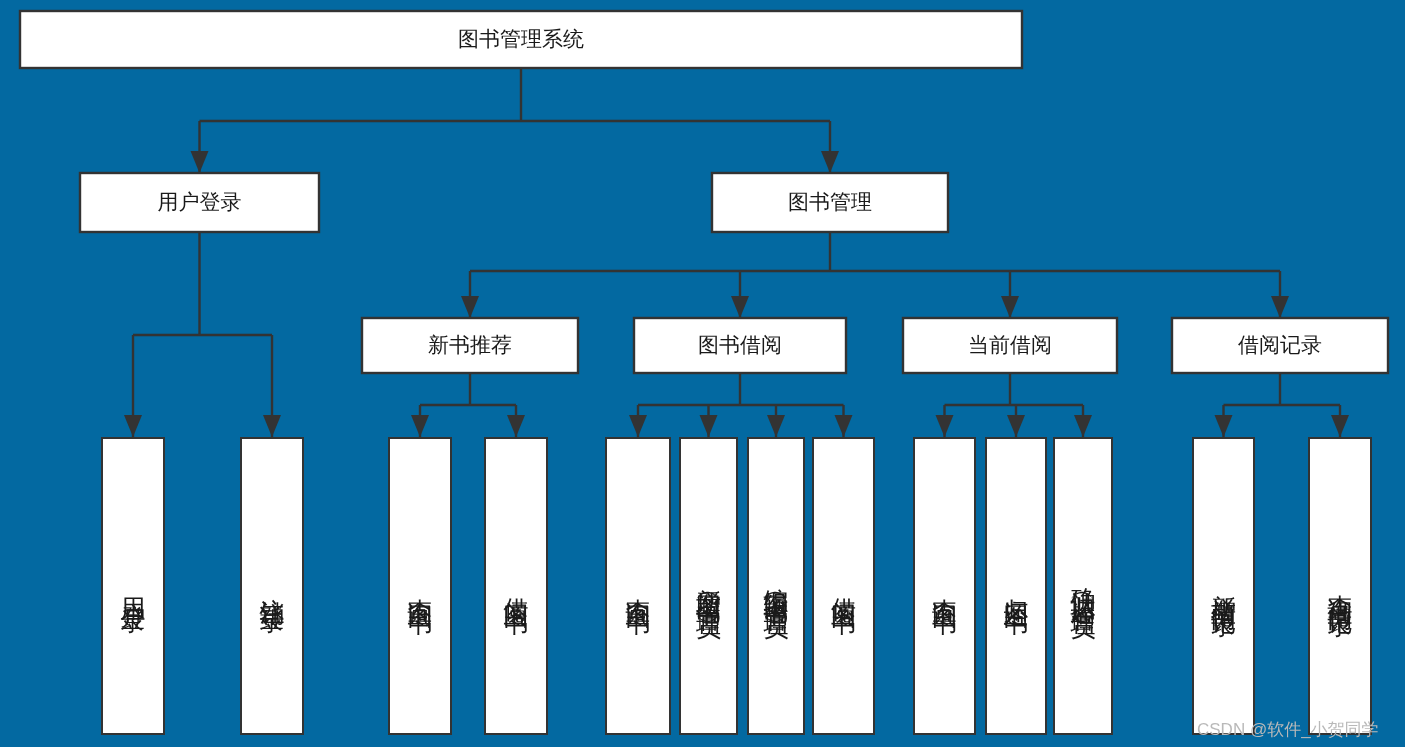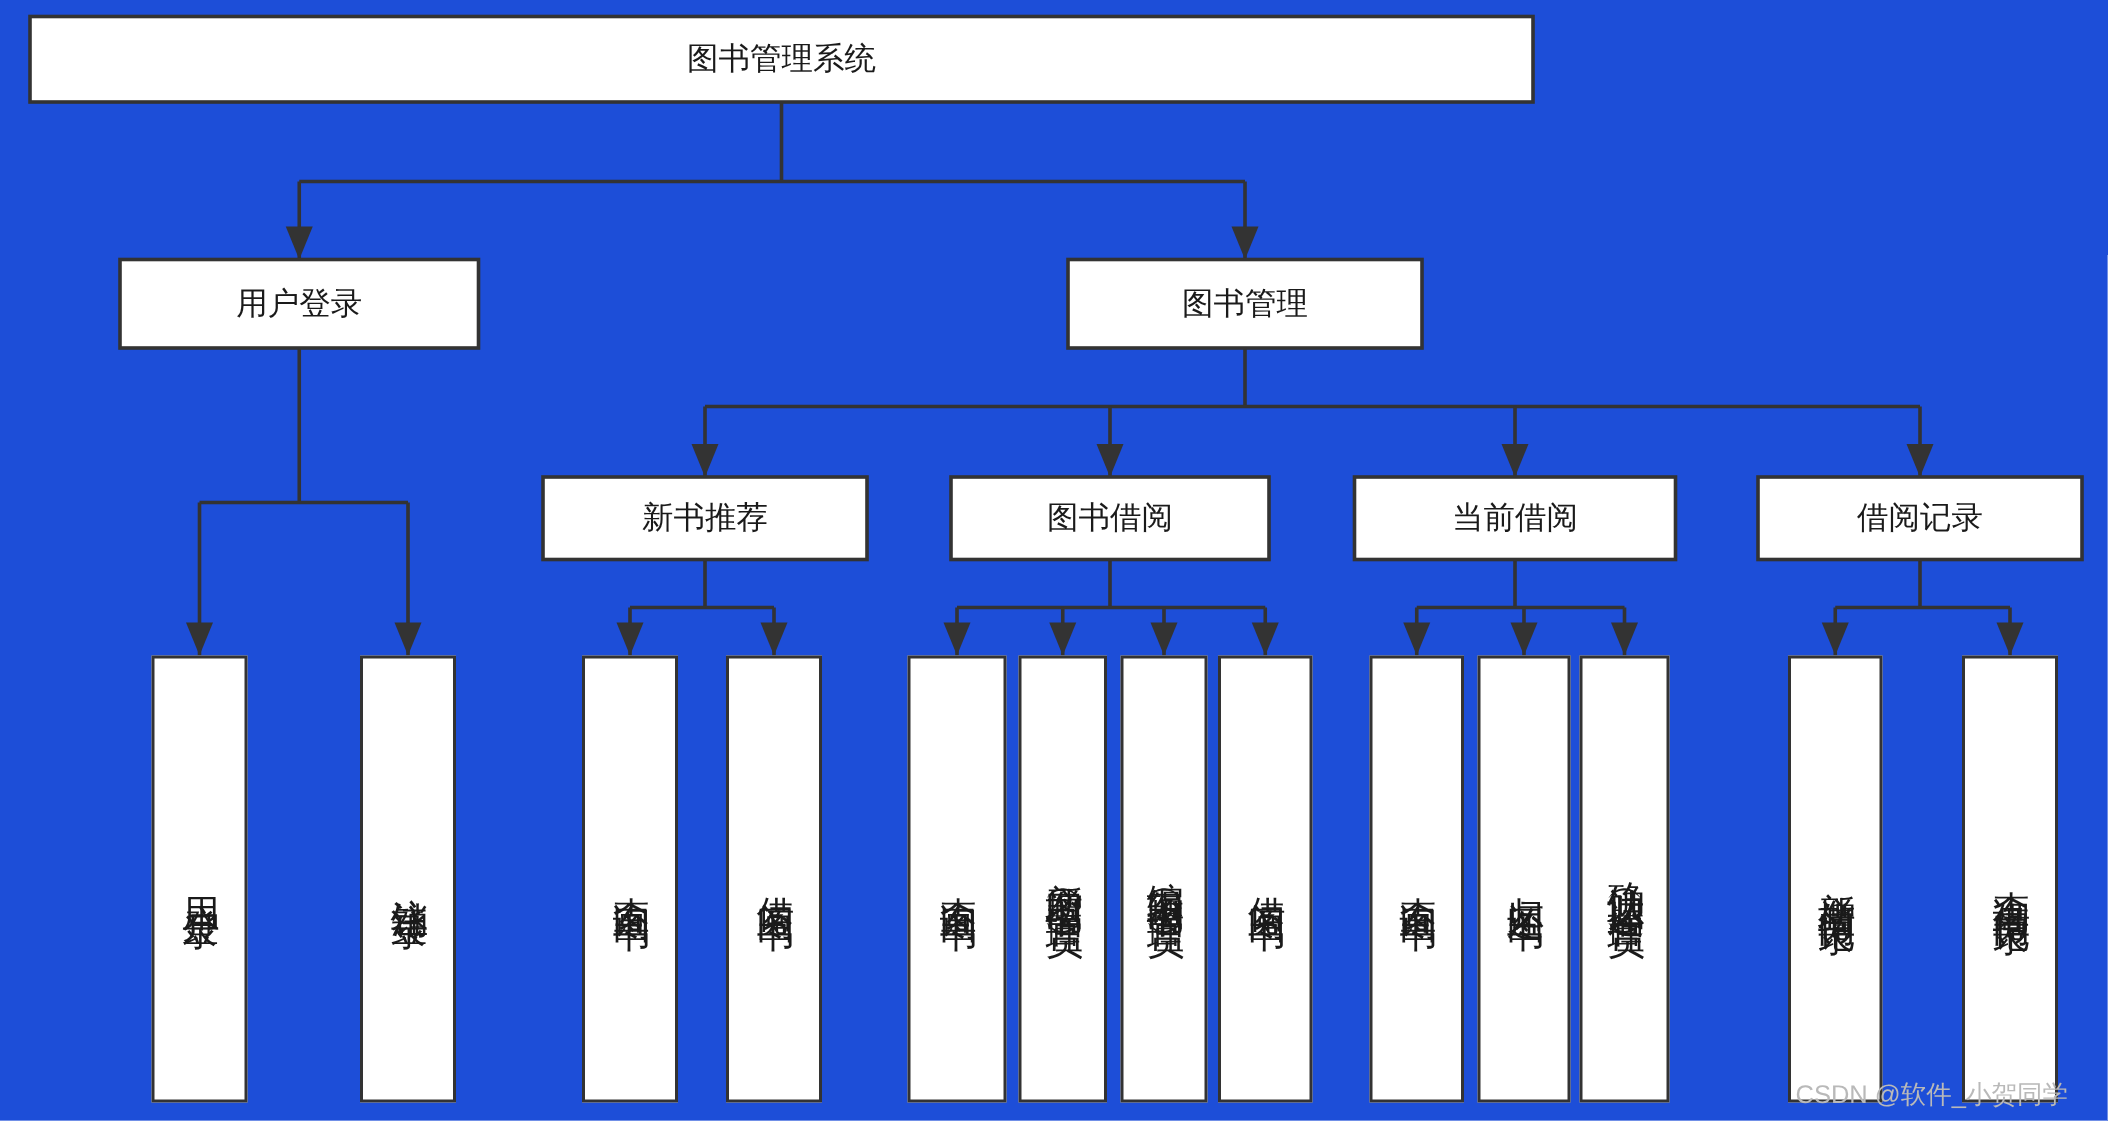--- a/index.html
+++ b/index.html
@@ -12,21 +12,21 @@
     font-family: "Liberation Sans", "DejaVu Sans", sans-serif;
     width: 1405px;
     height: 747px;
     overflow: hidden;
     position: relative;
   }
   #diagram-root {
     position: relative;
     width: 1405px;
     height: 747px;
-    background: #1d4ed8;
+    background: #0369a1;
   }
   svg#tree-svg {
     position: absolute;
     top: 0;
     left: 0;
     width: 1405px;
     height: 747px;
     display: block;
   }
   .node-rect {

